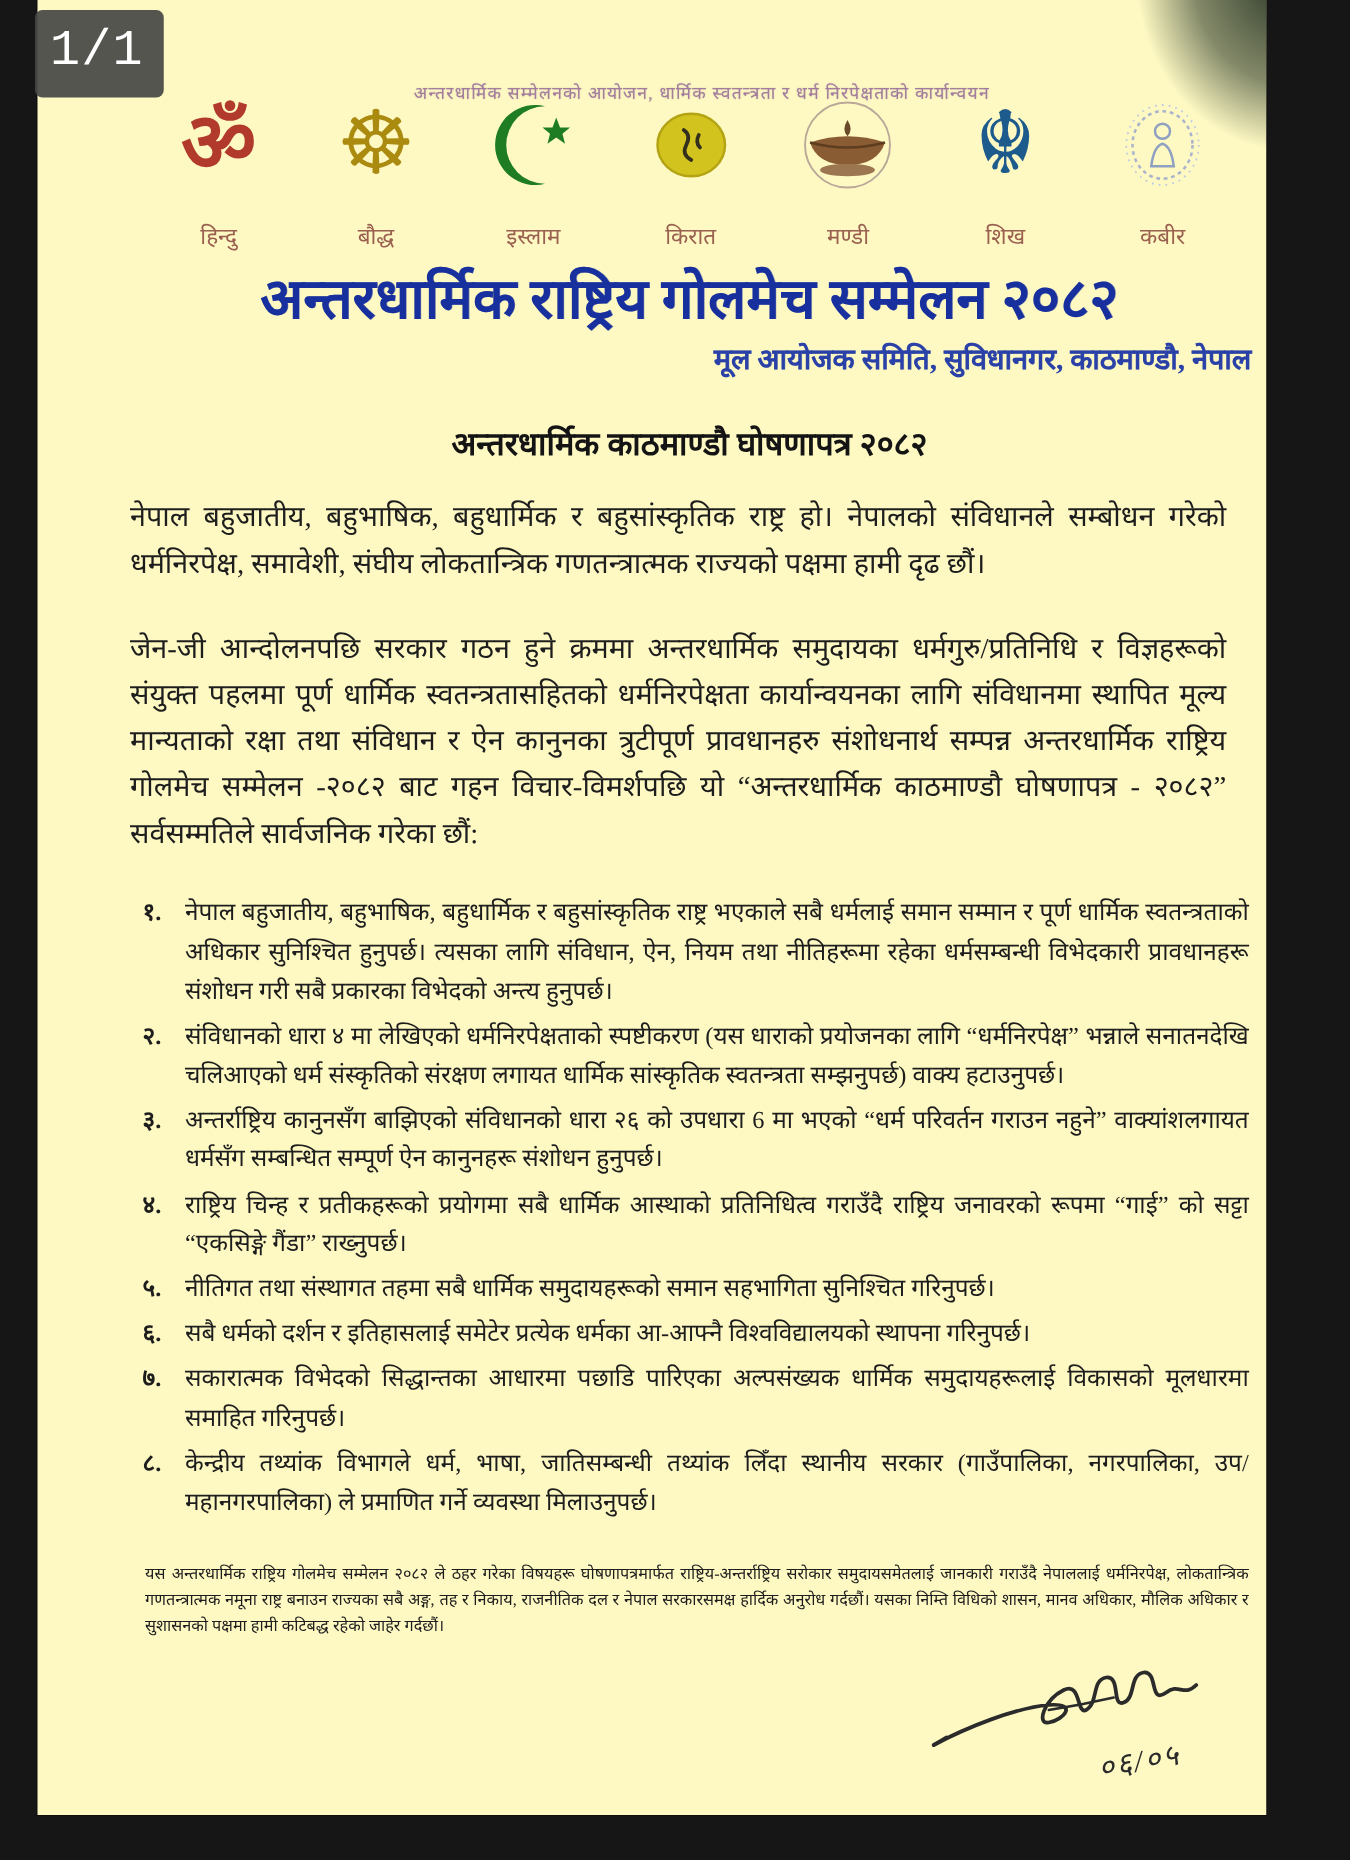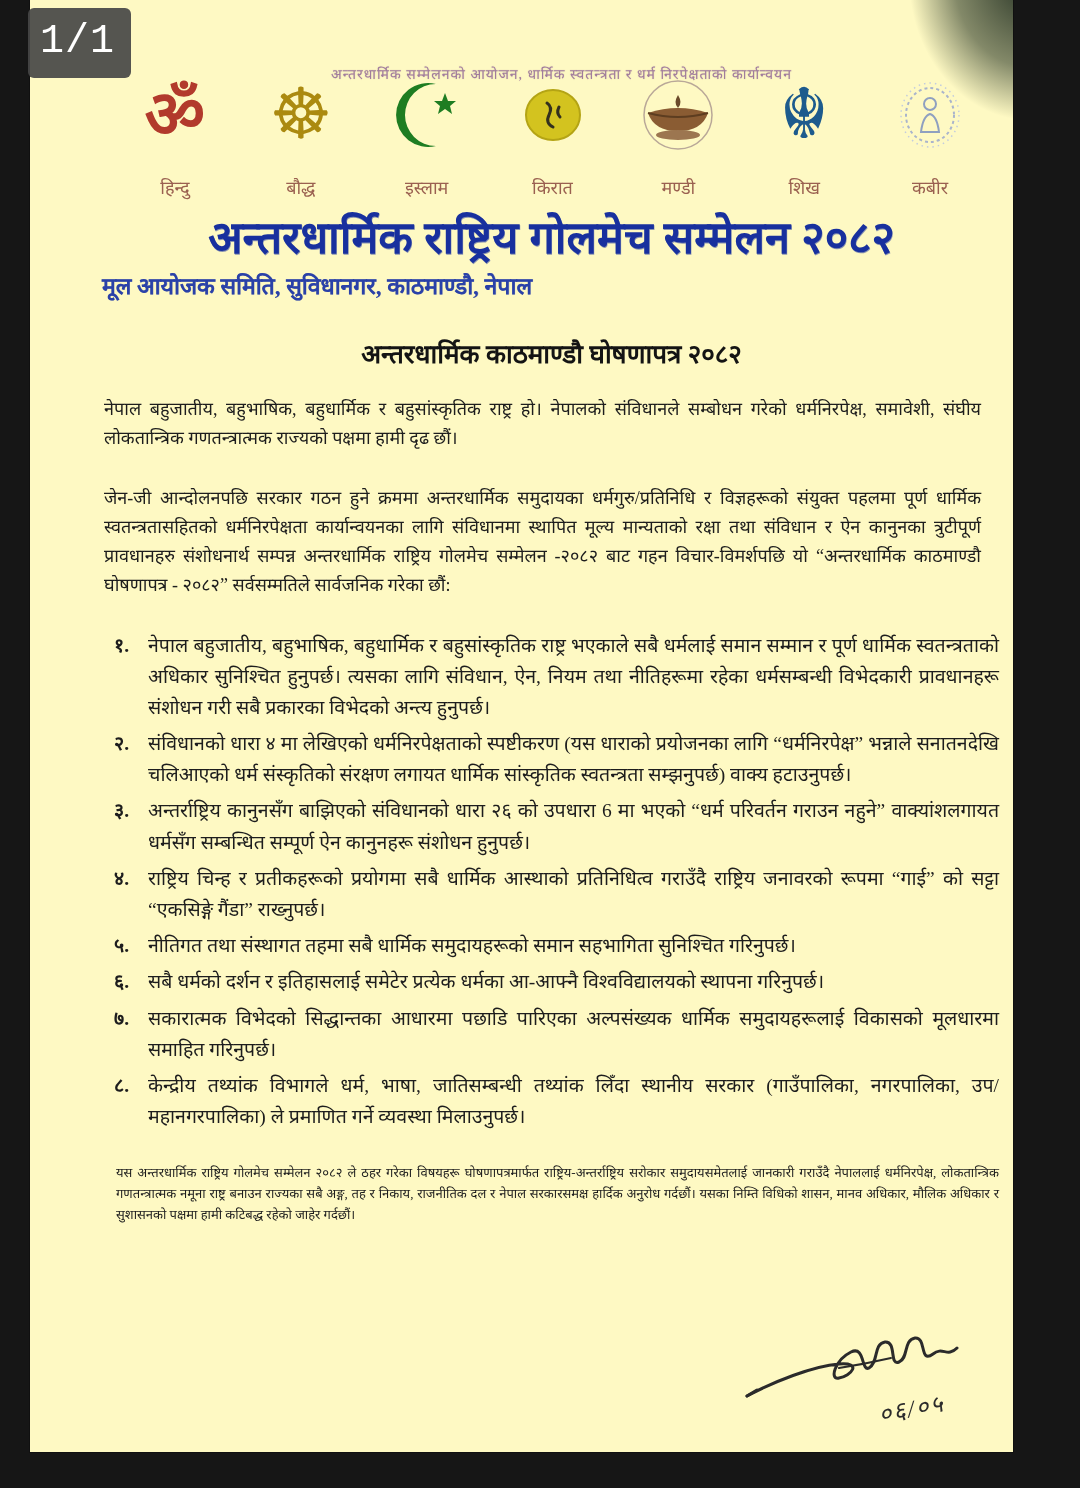--- a/index.html
+++ b/index.html
@@ -51,31 +51,31 @@
   .wheel-char{font-size:70px;line-height:1;color:#ab8a10;}
   .khanda-char{font-size:70px;line-height:1;color:#1d5b8d;}
   
   .main-title{
     text-align:center;margin-top:14px;
     font-size:45px;font-weight:800;color:#18309e;
     letter-spacing:0px;line-height:1.15;
     text-shadow:0.5px 0.5px 0 rgba(24,48,158,0.5);
   }
   .sub-title{
-    text-align:left;margin-top:4px;
+    text-align:right;margin-top:4px;
     font-size:23px;font-weight:700;color:#2a41a8;
     text-shadow:0.3px 0.3px 0 rgba(42,65,168,0.4);
   }
   .doc-heading{
     text-align:center;margin-top:34px;
     font-size:26px;font-weight:800;color:#141414;
   }
   
   .para{
-    font-size:18px;line-height:1.6;color:#1d1d1d;
+    font-size:23px;line-height:1.6;color:#1d1d1d;
     text-align:justify;margin:0 20px 0 2px;
   }
   .para.p1{margin-top:24px;}
   .para.p2{margin-top:32px;}
   .decl-list{margin-top:30px;padding:0 2px 0 12px;}
   .decl-item{
     display:flex;font-size:19.5px;line-height:1.6;color:#1d1d1d;
     margin-bottom:5px;
   }
   .decl-item .num{width:34px;flex:0 0 34px;font-weight:600;}

